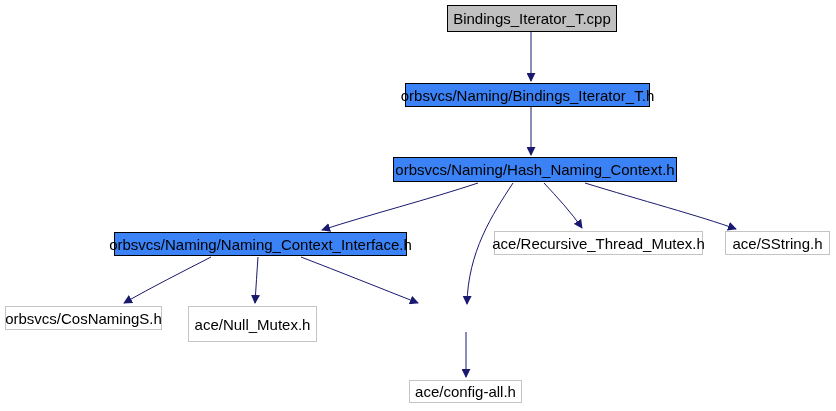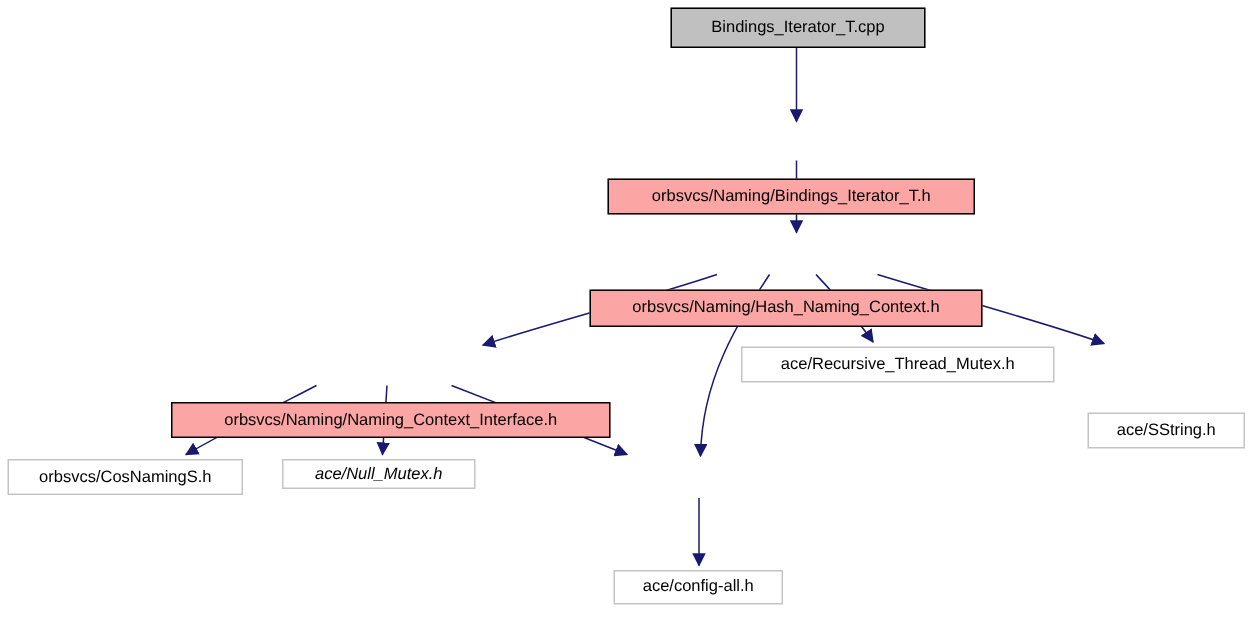--- a/index.html
+++ b/index.html
@@ -24,33 +24,32 @@
   }
   .node {
     position: absolute;
     box-sizing: border-box;
     display: flex;
     align-items: center;
     justify-content: center;
     background: #ffffff;
     border: 1px solid #000000;
     color: #000000;
-    font-size: 11px;
+    font-size: 15px;
     line-height: 1;
     white-space: nowrap;
     cursor: pointer;
   }
   .node.main {
     background: #c0c0c0;
     border-color: #000000;
   }
   .node.internal {
-    background: #fca5a5;
+    background: #3b82f6;
     border-color: #000000;
-    margin-top: 36px;
   }
   .node.leaf {
     background: #ffffff;
     border-color: #c4c4c4;
   }
 </style>
 </head>
 <body>
 
 <div id="stage" style="background: rgb(255, 255, 255);">
@@ -69,20 +68,20 @@
         <path d="M585,183 C640,200 700,216 736,229" fill="none" stroke="#191970" stroke-width="1" marker-end="url(#arrowhead)"></path>
         <path d="M211,257 C182,272 152,287 124,303" fill="none" stroke="#191970" stroke-width="1" marker-end="url(#arrowhead)"></path>
         <path d="M258,257 C257,271 256,287 255,303" fill="none" stroke="#191970" stroke-width="1" marker-end="url(#arrowhead)"></path>
         <path d="M301,257 C340,272 380,288 418,303" fill="none" stroke="#191970" stroke-width="1" marker-end="url(#arrowhead)"></path>
         <path d="M466,332 L466,377" fill="none" stroke="#191970" stroke-width="1" marker-end="url(#arrowhead)"></path>
       </g>
   </svg>
 
 <div class="node main" style="left: 447px; top: 5px; width: 170px; height: 27px;">Bindings_Iterator_T.cpp</div>
     <div class="node internal" style="left: 405px; top: 83px; width: 245px; height: 24px;">orbsvcs/Naming/Bindings_Iterator_T.h</div>
-    <div class="node internal" style="left: 393px; top: 157px; width: 262px; height: 25px;">orbsvcs/Naming/Hash_Naming_Context.h</div>
+    <div class="node internal" style="left: 393px; top: 157px; width: 284px; height: 25px;">orbsvcs/Naming/Hash_Naming_Context.h</div>
     <div class="node internal" style="left: 114px; top: 232px; width: 293px; height: 24px;">orbsvcs/Naming/Naming_Context_Interface.h</div>
     <div class="node leaf" style="left: 494px; top: 231px; width: 209px; height: 24px; text-align: center;">ace/Recursive_Thread_Mutex.h</div>
-    <div class="node leaf" style="left: 725px; top: 231px; width: 105px; height: 24px; margin-top: 44px;">ace/SString.h</div>
+    <div class="node leaf" style="left: 725px; top: 231px; width: 105px; height: 24px;">ace/SString.h</div>
     <div class="node leaf" style="left: 5px; top: 306px; width: 157px; height: 24px;">orbsvcs/CosNamingS.h</div>
-    <div class="node leaf" style="left: 188px; top: 306px; width: 129px; height: 20px; font-style: italic;">ace/Null_Mutex.h</div>
+    <div class="node leaf" style="left: 188px; top: 306px; width: 129px; height: 36px;">ace/Null_Mutex.h</div>
     <div class="node leaf" style="left: 409px; top: 380px; width: 113px; height: 23px; text-align: right;">ace/config-all.h</div>
   </div>
 
 </body></html>

